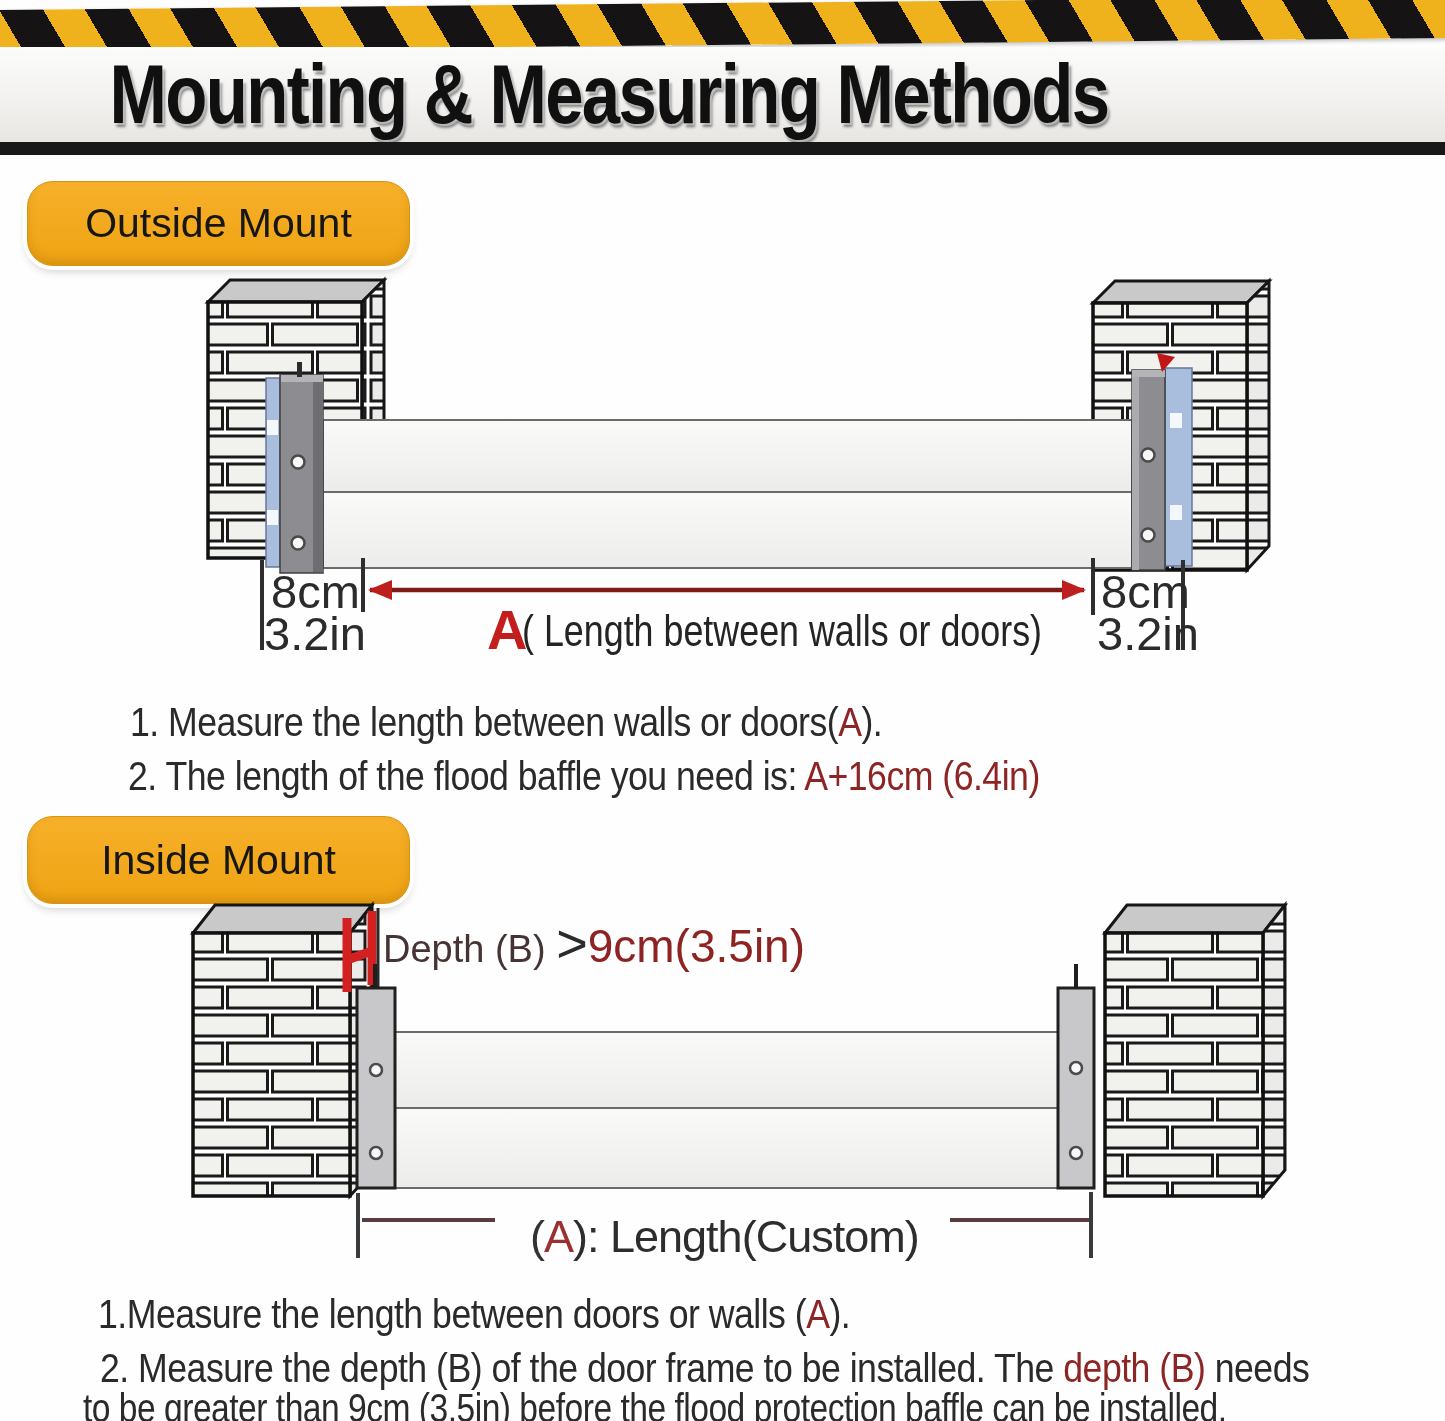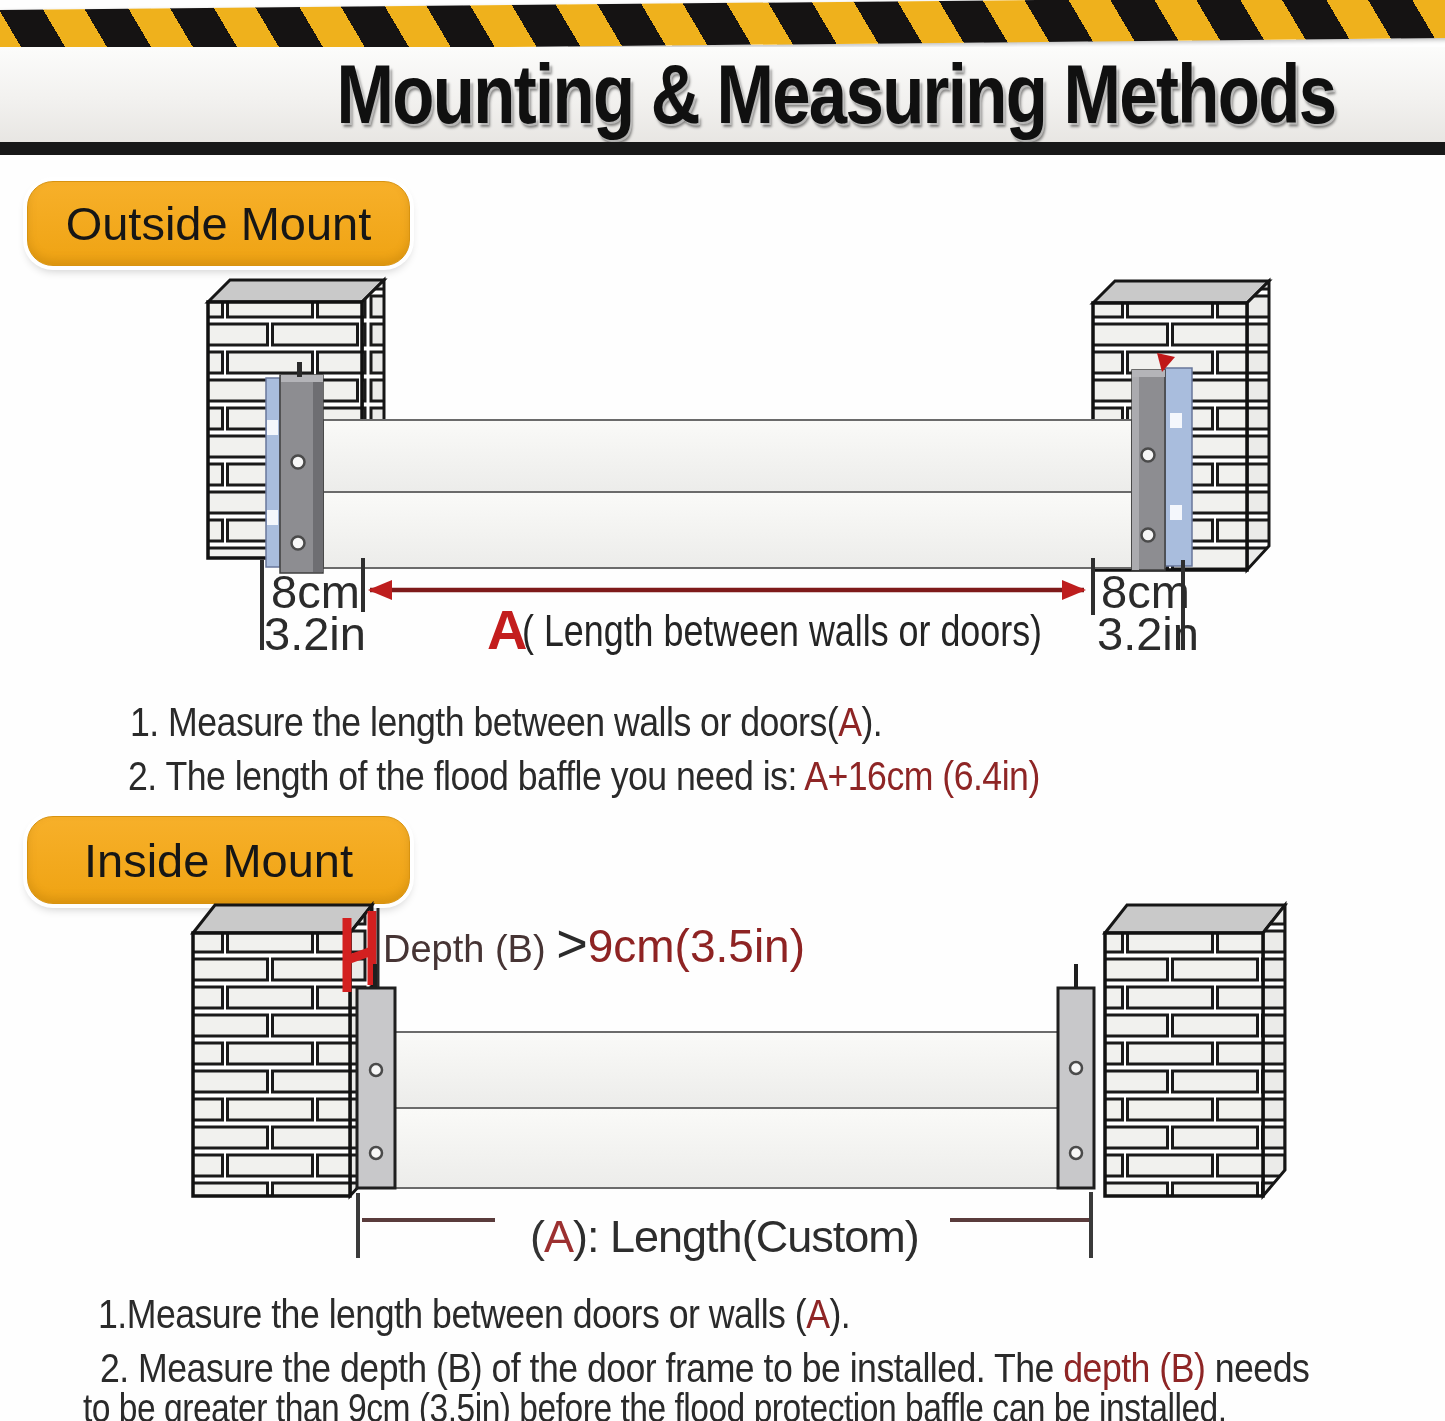--- a/index.html
+++ b/index.html
@@ -6,30 +6,30 @@
   .canvas { position:relative; width:1445px; height:1421px; background:#fefefe; overflow:hidden;
             font-family:"Liberation Sans", sans-serif; }
   .canvas * { box-sizing:border-box; }
 
   
   .hazard-band { position:absolute; top:3px; left:-18px; width:1485px; height:42px;
       background:repeating-linear-gradient(60deg,#EFB11C 0 36px,#151313 36px 74px);
       transform:rotate(-0.55deg); box-shadow:0 2px 4px rgba(0,0,0,.25); }
   .title-band { position:absolute; top:47px; left:0; width:1445px; height:95px;
       background:linear-gradient(180deg,#fcfcfb 0%,#f2f1ef 55%,#e8e6e3 100%);
-      display:flex; align-items:center; justify-content:flex-end;padding-left:10px; }
+      display:flex; align-items:center; justify-content:flex-start; }
   .title { font-size:84px; font-weight:bold; color:#101010; white-space:nowrap;
       letter-spacing:-2px; transform:scale(0.82,1);
       text-shadow:2px 2px 0 rgba(255,255,255,.40), 3px 4px 3px rgba(0,0,0,.45); }
   .header-rule { position:absolute; top:142px; left:0; width:1445px; height:13px; background:#181818; }
 
   
   .badge { position:absolute; left:27px; width:383px; display:flex; align-items:center; justify-content:center;
       background:linear-gradient(180deg,#F7B02A 0%,#EFA313 100%);
-      border:1px solid #D89310; border-radius:26px; color:#161616; font-size:47px;
+      border:1px solid #D89310; border-radius:26px; color:#161616; font-size:41px;
       box-shadow:0 0 0 4px #ffffff, 0 5px 10px rgba(0,0,0,.20), inset 0 -5px 9px rgba(140,90,0,.22); }
   .badge-outside { top:181px; height:85px; }
   .badge-inside  { top:806px; height:88px;margin-top:10px; }
 
   
   .diagram { position:absolute; left:0; width:1445px; font-family:"Liberation Sans", sans-serif; }
   .diagram-outside { top:265px; height:405px; }
   .diagram-inside  { top:900px; height:400px; }
 
   .panel   { fill:url(#panelG); stroke:#6b6b6b; stroke-width:2; }

